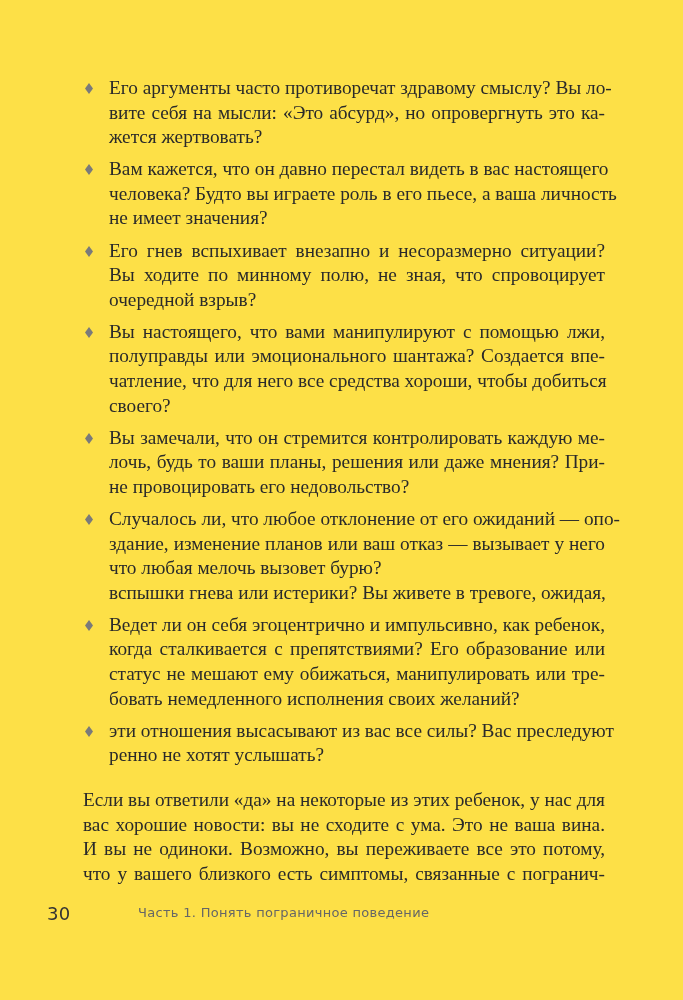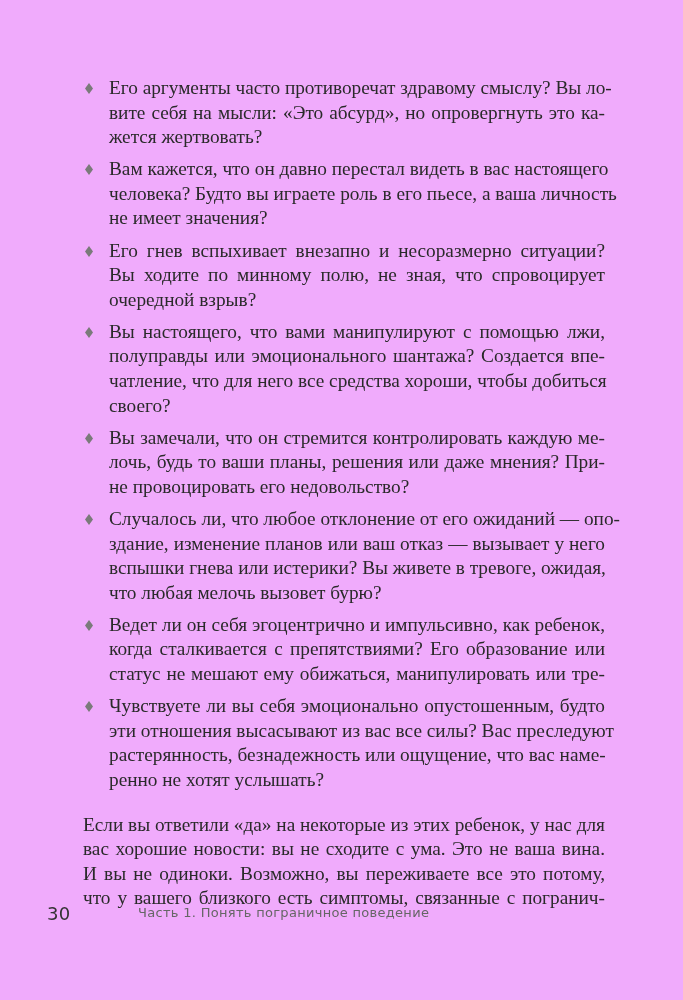--- a/index.html
+++ b/index.html
@@ -11,21 +11,21 @@
       width: 683px;
       height: 1000px;
       position: relative;
       overflow: hidden;
     }
     .page {
       position: absolute;
       left: 0; top: 0;
       width: 683px;
       height: 1000px;
-      background: #f0abfc;
+      background: #fde047;
     }
     .content {
       position: absolute;
       left: 83px;
       top: 76px;
       width: 522px;
       font-family: "Liberation Serif", "DejaVu Serif", serif;
       font-size: 19.3px;
       line-height: 24.6px;
       color: #2a2a2a;
@@ -151,42 +151,41 @@
           <span class="line last">не провоцировать его недовольство?</span>
         </li>
         <li class="bullet-item">
           <span class="diamond">
             <svg width="8" height="11" viewBox="0 0 8 11">
               <path d="M4 0 L8 5.5 L4 11 L0 5.5 Z" fill="#7a7a7a"></path>
             </svg>
           </span>
           <span class="line">Случалось ли, что любое отклонение от его ожиданий — опо-</span>
           <span class="line">здание, изменение планов или ваш отказ — вызывает у него</span>
+          <span class="line last">что любая мелочь вызовет бурю?</span>
           <span class="line">вспышки гнева или истерики? Вы живете в тревоге, ожидая,</span>
-          <span class="line last">что любая мелочь вызовет бурю?</span>
         </li>
         <li class="bullet-item">
           <span class="diamond">
             <svg width="8" height="11" viewBox="0 0 8 11">
               <path d="M4 0 L8 5.5 L4 11 L0 5.5 Z" fill="#7a7a7a"></path>
             </svg>
           </span>
           <span class="line">Ведет ли он себя эгоцентрично и импульсивно, как ребенок,</span>
           <span class="line">когда сталкивается с препятствиями? Его образование или</span>
           <span class="line">статус не мешают ему обижаться, манипулировать или тре-</span>
+          <span class="line last">бовать немедленного исполнения своих желаний?</span>
         </li>
         <li class="bullet-item">
           <span class="diamond">
             <svg width="8" height="11" viewBox="0 0 8 11">
               <path d="M4 0 L8 5.5 L4 11 L0 5.5 Z" fill="#7a7a7a"></path>
             </svg>
           </span>
-          <span class="line">Чувствуете ли вы себя эмоционально опустошенным, будто</span>
           <span class="line">эти отношения высасывают из вас все силы? Вас преследуют</span>
-          <span class="line">растерянность, безнадежность или ощущение, что вас наме-</span>
           <span class="line last">ренно не хотят услышать?</span>
         </li>
       </ul>
     <div class="para" id="para">
         <span class="line">Если вы ответили «да» на некоторые из этих ребенок, у нас для</span>
         <span class="line">вас хорошие новости: вы не сходите с ума. Это не ваша вина.</span>
         <span class="line">И вы не одиноки. Возможно, вы переживаете все это потому,</span>
         <span class="line">что у вашего близкого есть симптомы, связанные с погранич-</span>
       </div>
   </div>

